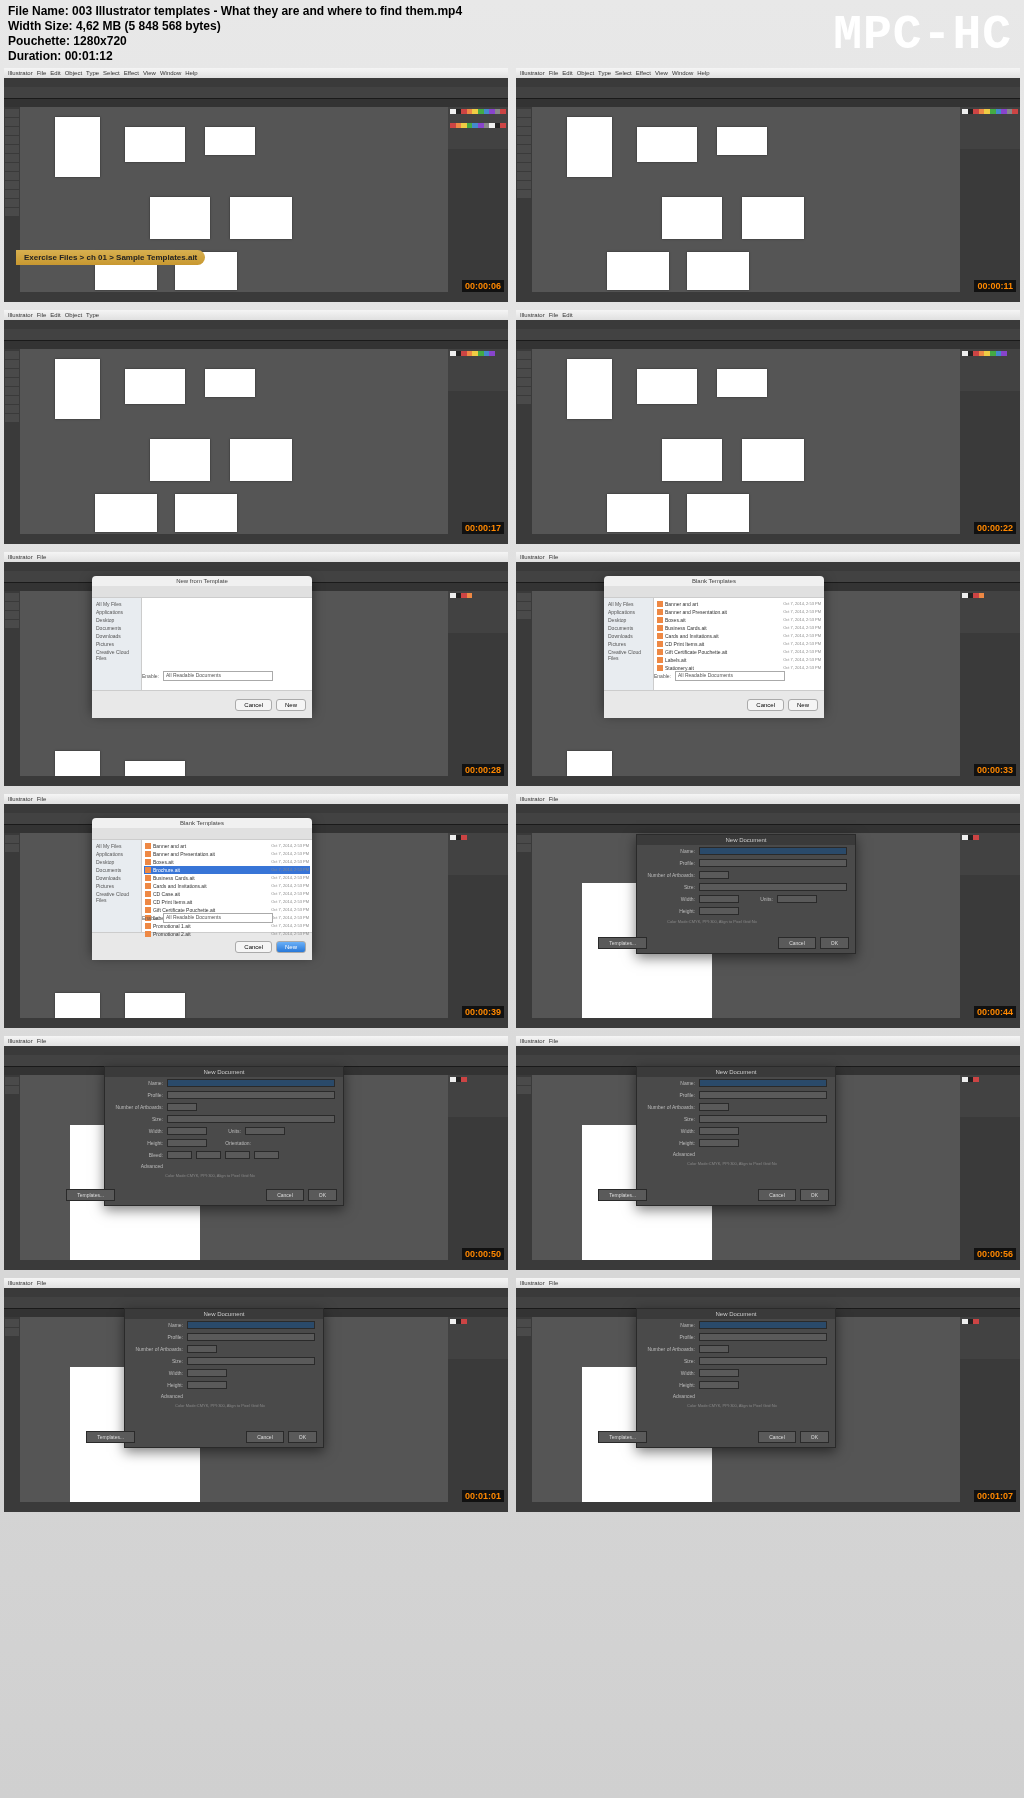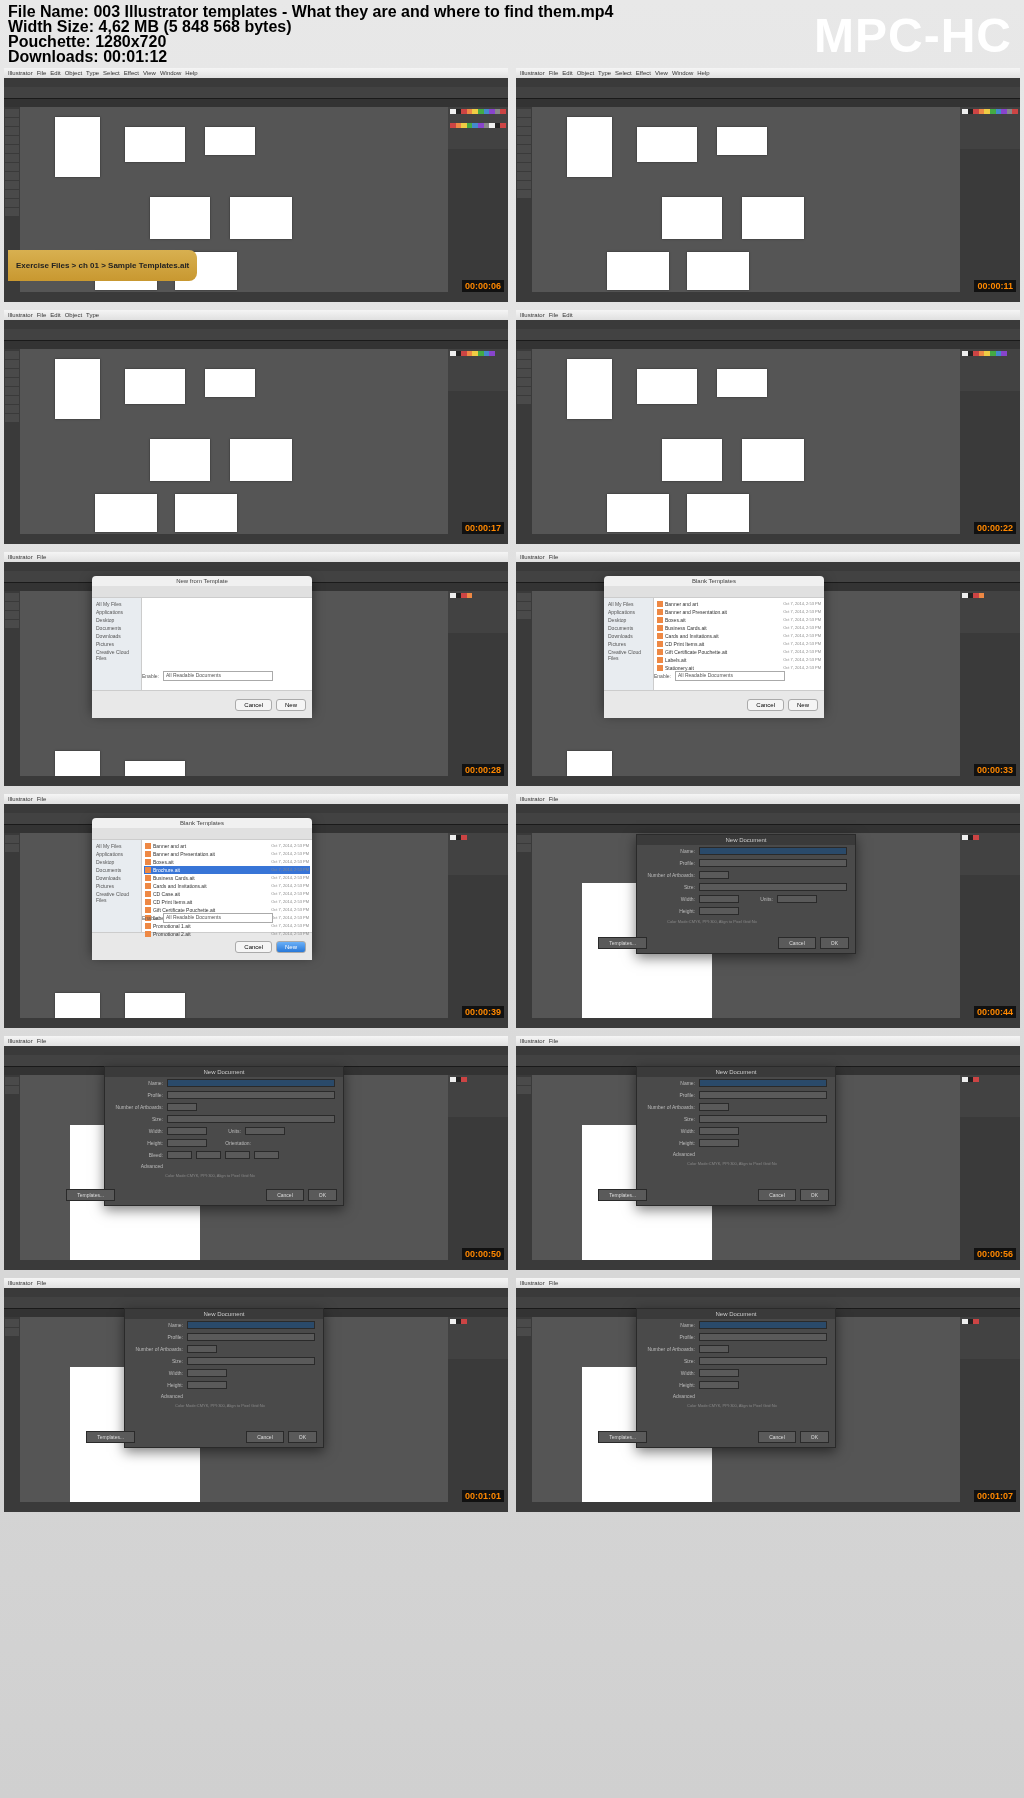--- a/index.html
+++ b/index.html
@@ -8,33 +8,33 @@
   height: 1798px;
   background: linear-gradient(to bottom, #e8e8e8 0%, #d0d0d0 100%);
   font-family: Arial, sans-serif;
   position: relative;
   overflow: hidden;
 }
 .header-info {
   position: absolute;
   top: 4px;
   left: 8px;
-  font-size: 16px;
+  font-size: 12px;
   color: #000;
   font-weight: bold;
   line-height: 15px;
 }
 .watermark {
   position: absolute;
   top: 8px;
   right: 12px;
   font-size: 48px;
   font-weight: bold;
   color: #fff;
-  font-family: Liberation Sans, sans-serif;
+  font-family: Liberation Mono, monospace;
   letter-spacing: 1px;
 }
 .thumb-grid {
   position: absolute;
   top: 68px;
   left: 4px;
   right: 4px;
   display: grid;
   grid-template-columns: 1fr 1fr;
   gap: 8px 8px;
@@ -143,27 +143,27 @@
   bottom: 10px;
   right: 4px;
   background: rgba(0,0,0,0.7);
   color: #ff8800;
   font-size: 9px;
   font-weight: bold;
   padding: 1px 3px;
 }
 .tooltip-bar {
   position: absolute;
-  left: 4px;
+  left: 12px;
   top: 182px;
   background: linear-gradient(#d8b050, #c89830);
   color: #222;
   font-size: 8px;
   font-weight: bold;
-  padding: 11px 8px;
+  padding: 3px 8px;
   border-radius: 0 8px 8px 0;
 }
 .file-dialog {
   position: absolute;
   top: 24px;
   left: 88px;
   width: 220px;
   height: 135px;
   background: #f0f0f0;
   border-radius: 4px;
@@ -299,21 +299,21 @@
   padding: 0 2px;
 }
 </style>
 </head>
 <body>
 
 <div class="header-info">
   <div><span>File Name:</span> <span>003 Illustrator templates - What they are and where to find them.mp4</span></div>
   <div><span>Width Size:</span> <span>4,62 MB (5 848 568 bytes)</span></div>
   <div><span>Pouchette:</span> <span>1280x720</span></div>
-  <div><span>Downloads:</span> <span>00:01:12</span></div>
+  <div><span>Duration:</span> <span>00:01:12</span></div>
 </div>
 
 <div class="watermark">MPC-HC</div>
 
 <div class="thumb-grid">
 
   <div class="thumb">
     <div class="mac-menubar">
       <span>Illustrator</span>
         <span>File</span>

